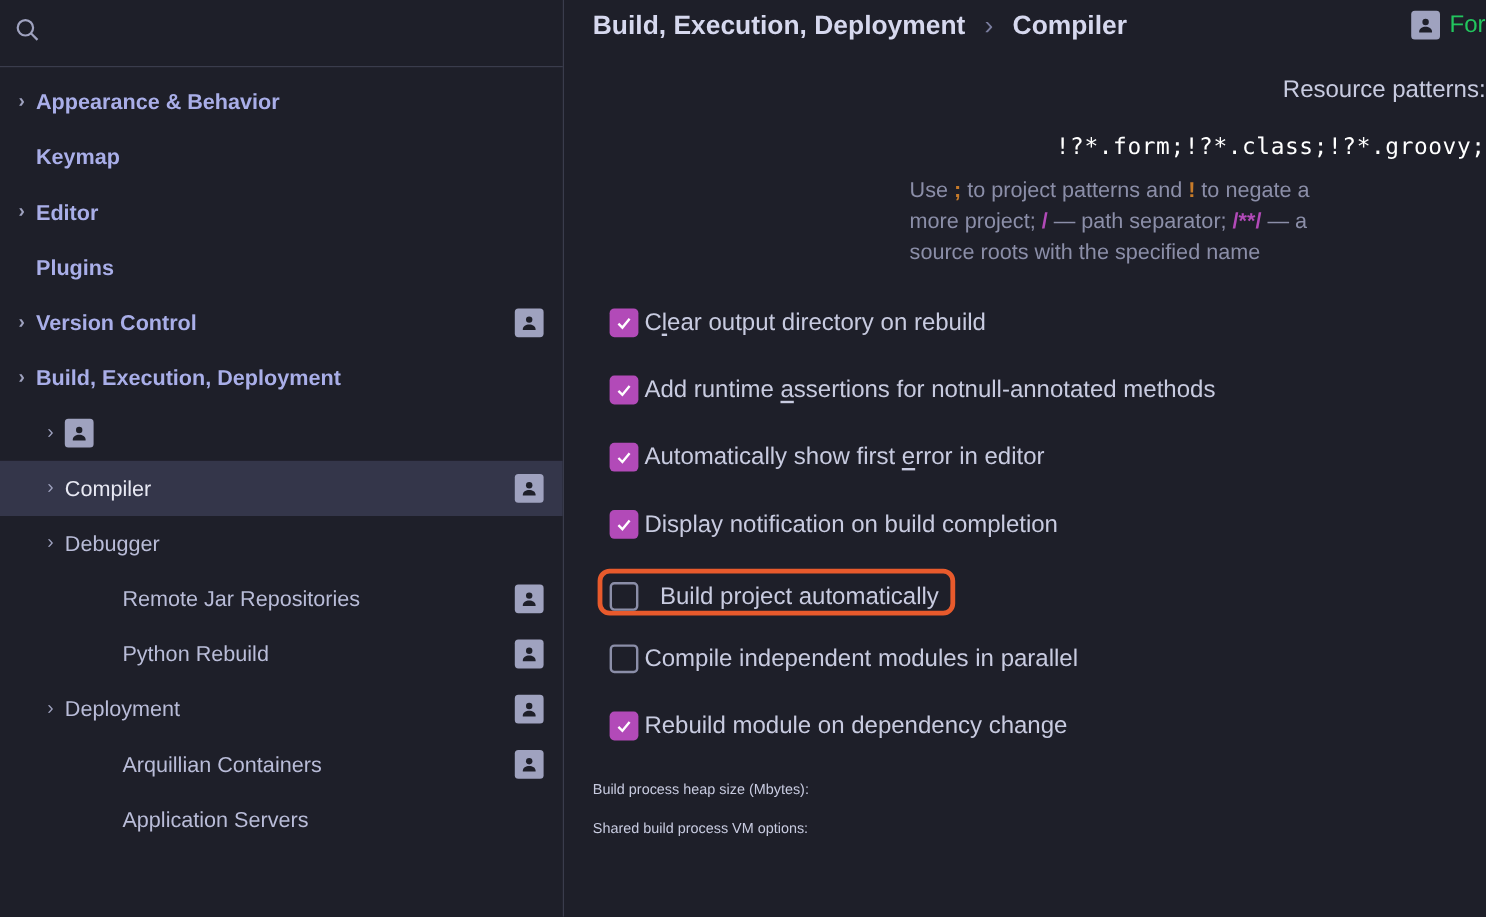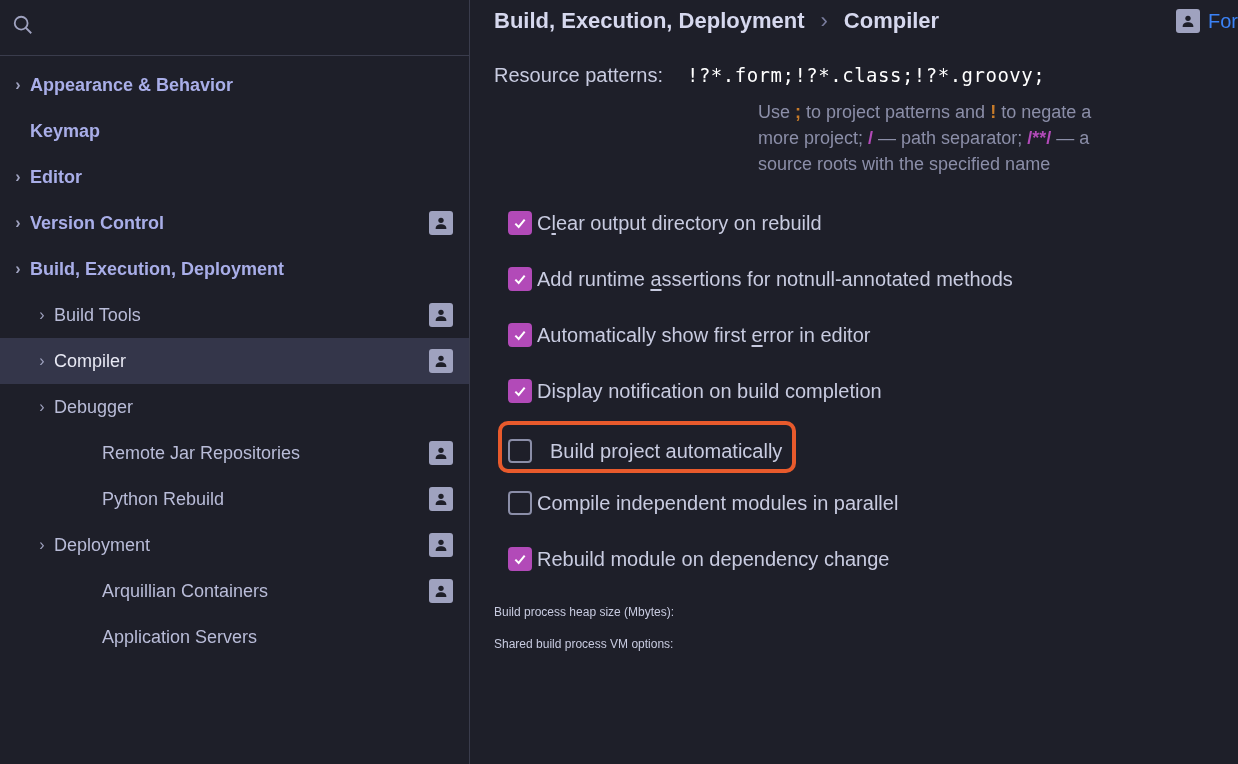--- a/index.html
+++ b/index.html
@@ -62,22 +62,22 @@
   }
   .profile-badge svg { width: 16px; height: 16px; fill: #1e1f29; }
   
   .main { flex: 1; padding: 8px 0 0 24px; overflow: hidden; }
   .breadcrumb {
     display: flex; align-items: center; gap: 16px;
     font-size: 22px; font-weight: 700; color: #d6d8ee;
     margin-bottom: 28px;
   }
   .breadcrumb .sep { color: #7a7d9e; font-weight: 400; }
-  .breadcrumb .for { margin-left: auto; display:flex; align-items:center; gap:8px; color:#3b82f6; font-weight:500; font-size:20px;}
-  .row { display: flex; align-items: center; gap: 24px; margin-bottom: 8px; }
+  .breadcrumb .for { margin-left: auto; display:flex; align-items:center; gap:8px; color:#22c55e; font-weight:500; font-size:20px;}
+  .row { display: flex; align-items: flex-end; gap: 24px; margin-bottom: 8px; flex-direction: column; }
   .row .lbl { color: #c8cbe0; font-size: 20px; padding-top:2px;}
   .row .val { font-family: ui-monospace, Menlo, monospace; color: #ffffff; font-size: 19px; letter-spacing: 0.5px;}
   .hint {
     color: #8b8ea8; font-size: 18px; line-height: 1.45;
     margin-left: 264px; margin-top: 12px; margin-bottom: 18px;
   }
   .hint .semi { color: #c77b2a; font-weight:600;}
   .hint .bang { color: #c77b2a; font-weight:600;}
   .hint .slash { color: #b24ab8; font-weight:600;}
   .opts { padding-left: 14px; }
@@ -89,21 +89,21 @@
   }
   .cb.checked { background: #b24ab8; }
   .cb.unchecked { border: 2px solid #8b8ea8; }
   .cb svg { width: 16px; height: 16px; stroke: #fff; stroke-width: 3; fill:none; }
   .opt-label { color: #c8cbe0; font-size: 20px; }
   .opt-label u { text-decoration: underline; text-underline-offset: 3px; }
   .highlight {
     border: 4px solid #e85a2c; border-radius: 10px;
     padding: 12px 10px 4px 6px; margin-left: -10px;
     display: inline-flex; align-items:center; gap:18px;
-    height: 52px;
+    height: 39px;
   }
   .field-label { color: #c8cbe0; font-size: 12px; margin-top: 18px; margin-bottom: 18px; padding-left:0;}
 </style>
 </head>
 <body>
 
 <div class="sidebar">
   <div class="search-row">
     <span>
       <svg viewBox="0 0 24 24">
@@ -119,36 +119,39 @@
       </div>
       <div class="tree-item indent-1">
         <span class="chev hidden">›</span>
         <span class="tree-label">Keymap</span>
       </div>
       <div class="tree-item indent-1">
         <span class="chev">›</span>
         <span class="tree-label">Editor</span>
       </div>
       <div class="tree-item indent-1">
+        <span class="chev hidden">›</span>
+        <span class="tree-label">Plugins</span>
+      </div>
+      <div class="tree-item indent-1">
         <span class="chev">›</span>
         <span class="tree-label">Version Control</span>
         <span class="profile-badge">
           <svg viewBox="0 0 24 24">
             <circle cx="12" cy="8" r="4"></circle>
             <path d="M4 20c0-4 4-6 8-6s8 2 8 6v1H4z"></path>
           </svg>
         </span>
       </div>
       <div class="tree-item indent-1">
         <span class="chev">›</span>
         <span class="tree-label">Build, Execution, Deployment</span>
       </div>
       <div class="tree-item indent-2 child">
         <span class="chev">›</span>
-        <span class="tree-label">Build Tools</span>
         <span class="profile-badge">
           <svg viewBox="0 0 24 24">
             <circle cx="12" cy="8" r="4"></circle>
             <path d="M4 20c0-4 4-6 8-6s8 2 8 6v1H4z"></path>
           </svg>
         </span>
       </div>
       <div class="tree-item indent-2 child selected">
         <span class="chev">›</span>
         <span class="tree-label">Compiler</span>

